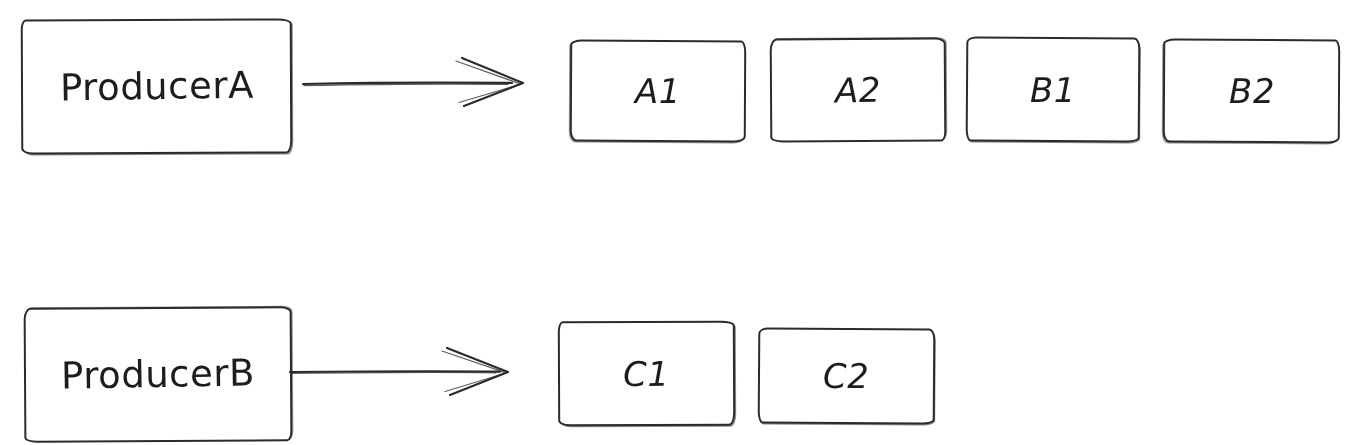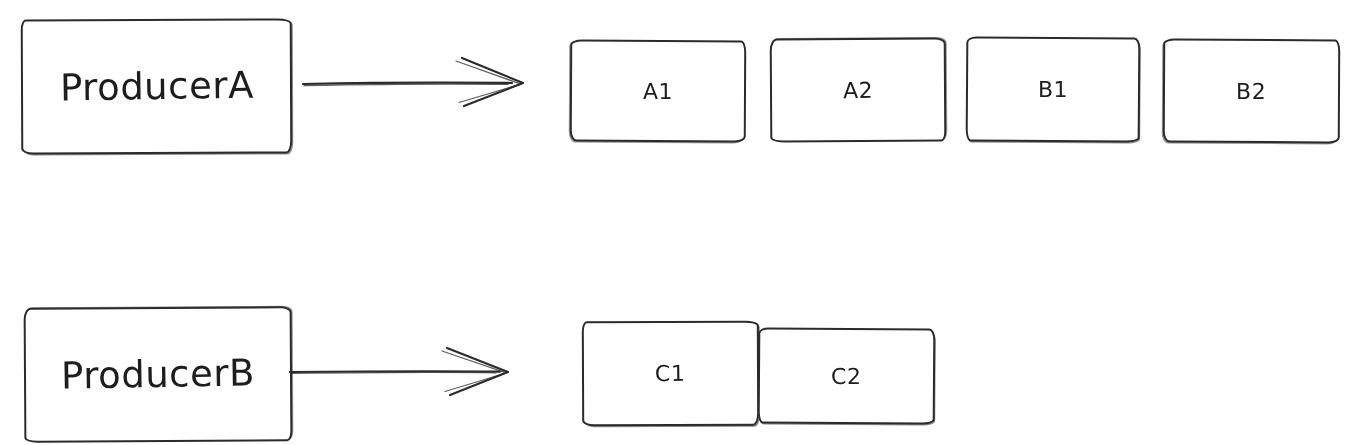--- a/index.html
+++ b/index.html
@@ -31,31 +31,31 @@
   .sk3 { border-radius: 7px 11px 5px 13px / 12px 6px 10px 5px; transform: rotate(-0.35deg); box-shadow: 1.5px -1px 0 -0.5px rgba(43,43,43,0.5); }
   .sk4 { border-radius: 10px 6px 13px 5px / 6px 11px 5px 12px; transform: rotate(0.4deg);  box-shadow: 1px 1.5px 0 -0.5px rgba(43,43,43,0.55); }
 
   .label {
     color: #1d1d1d;
     letter-spacing: 0.5px;
     white-space: nowrap;
     transform: rotate(-0.6deg);
   }
   .label.big { font-size: 37px; }
-  .label.small { font-size: 22px; }
+  .label.small { font-size: 34px; font-style: italic; }
 
   
   #prodA { left: 21px;  top: 13px;  width: 271px; height: 135px; }
   #mA1   { left: 570px; top: 34px;  width: 176px; height: 102px; }
   #mA2   { left: 770px; top: 32px;  width: 176px; height: 104px; }
   #mB1   { left: 966px; top: 31px;  width: 174px; height: 105px; }
   #mB2   { left: 1163px;top: 33px;  width: 177px; height: 104px; justify-content: center; }
 
   #prodB { left: 24px;  top: 301px; width: 268px; height: 135px; }
-  #mC1   { left: 582px; top: 315px; width: 177px; height: 105px; }
+  #mC1   { left: 558px; top: 315px; width: 177px; height: 105px; }
   #mC2   { left: 758px; top: 322px; width: 177px; height: 96px;  }
 
   .arrow { position: absolute; overflow: visible; }
   #arrowA { left: 300px; top: 42px;  width: 230px; height: 68px; }
   #arrowB { left: 290px; top: 336px; width: 224px; height: 60px; }
   .arrow path {
     fill: none;
     stroke: #2b2b2b;
     stroke-linecap: round;
     stroke-linejoin: round;

